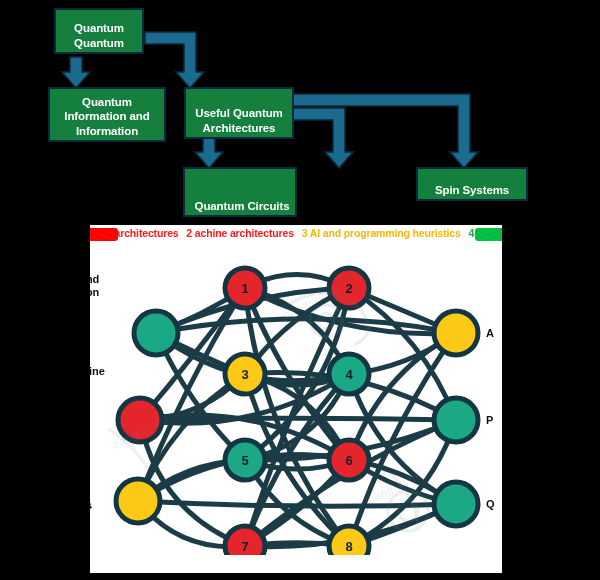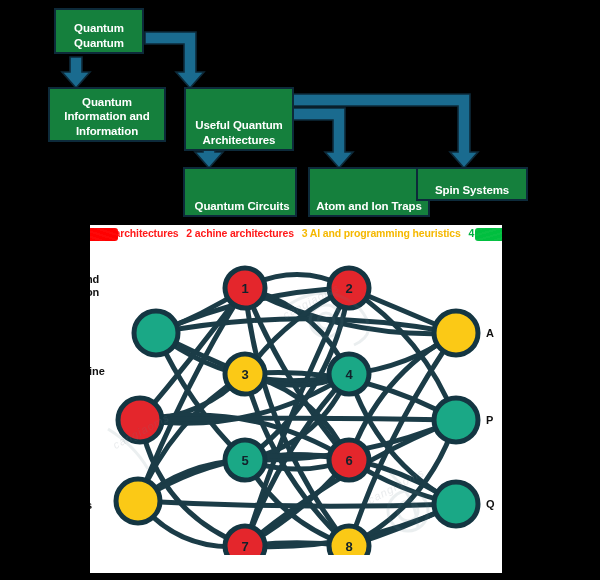--- a/index.html
+++ b/index.html
@@ -174,34 +174,31 @@
     </div>
 
     <div class="fbox" style="left:48px; top:87px; width:118px; height:55px;">
       <div>
         <span>Quantum</span>
         <span>Information and</span>
         <span>Information</span>
       </div>
     </div>
 
-    <div class="fbox" style="left:184px; top:87px; width:110px; height:64px;">
+    <div class="fbox" style="left:184px; top:87px; width:110px; height:52px;">
       <div>
         <span>Useful Quantum</span>
         <span>Architectures</span>
       </div>
     </div>
 
     <div class="fbox" style="left:183px; top:167px; width:114px; height:50px;padding-left:8px;">
       <span>Quantum Circuits</span>
     </div>
 
-    <div class="fbox" style="left:308px; top:167px; width:122px; height:50px;">
-      <span>Atom and Ion Traps</span>
-    </div>
 
     <div class="fbox" style="left:416px; top:167px; width:112px; height:34px;">
       <span>Spin Systems</span>
     </div>
   </div>
 
   <div class="card">
 
     <div class="legend legend-top">
       <span class="lg c-red"><span>1</span> <span>quantum architectures</span></span>

